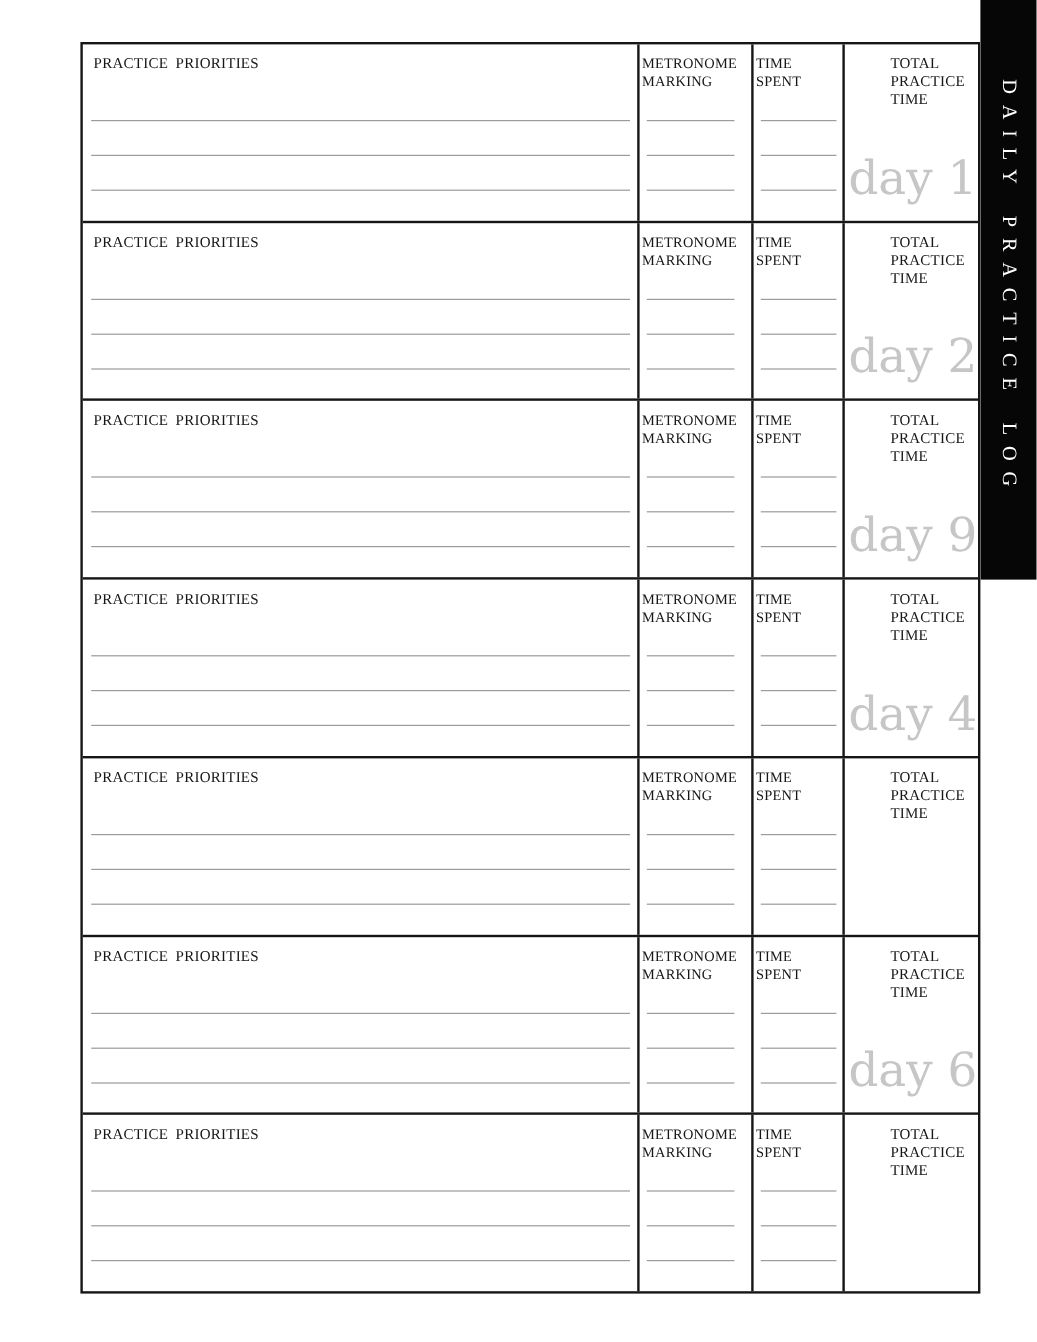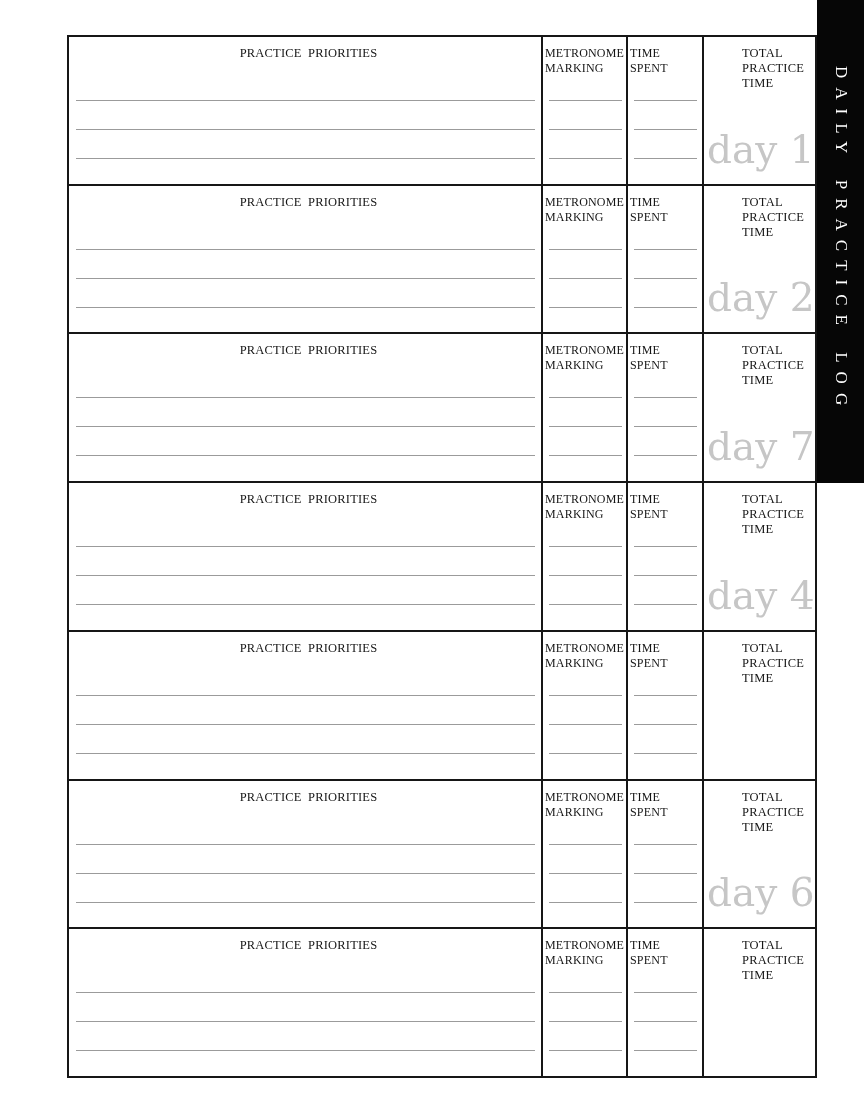--- a/index.html
+++ b/index.html
@@ -49,23 +49,23 @@
   }
   .day-row {
     flex: 1 1 0;
     display: flex;
     border-top: 2px solid #161616;
     position: relative;
   }
   .day-row:first-child { border-top: none; }
 
   .cell { position: relative; height: 100%; }
-  .cell-priorities { flex: 1 1 auto; text-align: center; }
+  .cell-priorities { flex: 1 1 auto; }
   .cell-metronome  { width: 85px; border-left: 2px solid #161616; }
-  .cell-time       { width: 76px; border-left: 2px solid #161616; }
+  .cell-time       { width: 76px; border-left: 2px solid #161616; margin-left: 10px; }
   .cell-total      { width: 113px; border-left: 2px solid #161616; }
 
   .cell-label {
     font-family: "Liberation Serif", serif;
     font-size: 12.5px;
     line-height: 15px;
     color: #161616;
     letter-spacing: 0.2px;
     word-spacing: 3px;
     white-space: pre-line;
@@ -183,21 +183,21 @@
       <div class="cell cell-time">
         <div class="cell-label">TIME
 SPENT</div>
         <div class="rule r1"></div>
         <div class="rule r2"></div>
         <div class="rule r3"></div>
       </div>
       <div class="cell cell-total">
         <div class="cell-label">TOTAL
 PRACTICE TIME</div>
-        <div class="day-label">day 7</div>
+        <div class="day-label">day 9</div>
       </div>
     </div>
 
     <div class="day-row">
       <div class="cell cell-priorities">
         <div class="cell-label">PRACTICE PRIORITIES</div>
         <div class="rule r1"></div>
         <div class="rule r2"></div>
         <div class="rule r3"></div>
       </div>

